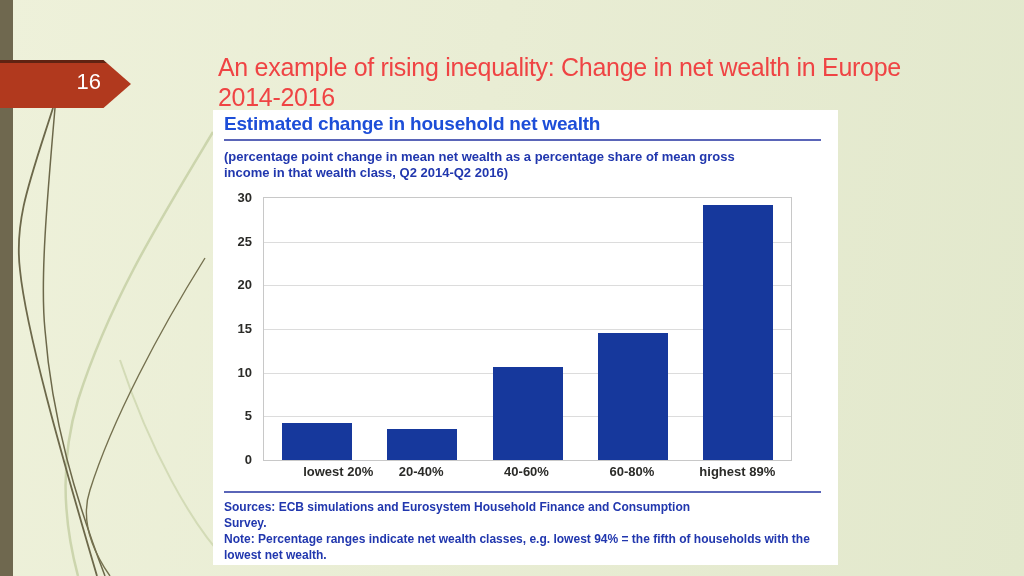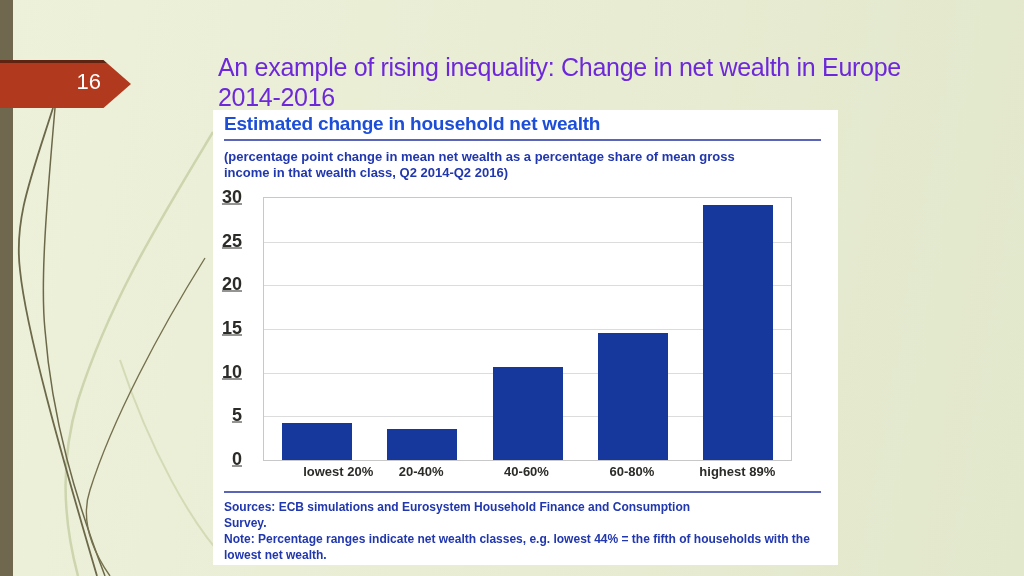--- a/index.html
+++ b/index.html
@@ -17,21 +17,21 @@
     position:absolute;left:0;top:60px;width:131px;height:48px;
     background:linear-gradient(#5f2312 0 3px,#b1391e 3px);
     clip-path:polygon(0 0,79% 0,100% 50%,79% 100%,0 100%);
     color:#fff;font-size:22px;line-height:43px;text-align:right;
     padding-right:0;box-sizing:border-box;
   }
   .badge span{display:inline-block;margin-right:30px;}
   
   .slide-title{
     position:absolute;left:218px;top:52px;width:715px;
-    font-size:25px;line-height:30px;color:#6d28d9;letter-spacing:-0.3px;
+    font-size:25px;line-height:30px;color:#ef4444;letter-spacing:-0.3px;
     z-index:1;
   }
   
   .panel{
     position:absolute;left:213px;top:110px;width:625px;height:455px;
     background:#ffffff;z-index:2;
   }
   .chart-title{
     position:absolute;left:11px;top:3px;width:600px;
     font-size:19px;font-weight:700;color:#1d4ed8;letter-spacing:-0.2px;
@@ -48,22 +48,22 @@
   .src.note{top:421px;width:600px;}
   
   .plot{
     position:absolute;left:50px;top:87px;width:527px;height:262px;
     border:1px solid #c8c8c8;background:#fff;
   }
   .gridline{position:absolute;left:0;right:0;height:1px;background:#dcdcdc;}
   .bar{position:absolute;bottom:0;}
   .yticks{position:absolute;left:0;top:87px;width:45px;height:262px;}
   .ytick{
-    position:absolute;right:16px;transform:translateY(-50%);
-    font-size:18px;font-weight:700;color:#2b2b28;text-decoration:underline;
+    position:absolute;right:6px;transform:translateY(-50%);
+    font-size:13px;font-weight:700;color:#2b2b28;
   }
   .xlabels{position:absolute;left:50px;top:354px;width:527px;height:20px;}
   .xlabel{
     position:absolute;transform:translateX(-50%);white-space:nowrap;
     font-size:13px;font-weight:700;color:#2b2b28;
   }
 </style>
 </head>
 <body>
 
@@ -112,14 +112,14 @@
   <div class="xlabels">
       <div class="xlabel" style="left: 52.7px; padding-left: 45px;">lowest 20%</div>
       <div class="xlabel" style="left: 158.1px;">20-40%</div>
       <div class="xlabel" style="left: 263.5px;">40-60%</div>
       <div class="xlabel" style="left: 368.9px;">60-80%</div>
       <div class="xlabel" style="left: 474.3px;">highest 89%</div>
     </div>
 
   <div class="rule bottom"></div>
   <div class="src sources">Sources: ECB simulations and Eurosystem Household Finance and Consumption Survey.</div>
-  <div class="src note">Note: Percentage ranges indicate net wealth classes, e.g. lowest 44% = the fifth of households with the lowest net wealth.</div>
+  <div class="src note">Note: Percentage ranges indicate net wealth classes, e.g. lowest 94% = the fifth of households with the lowest net wealth.</div>
 </div>
 
 </body></html>

